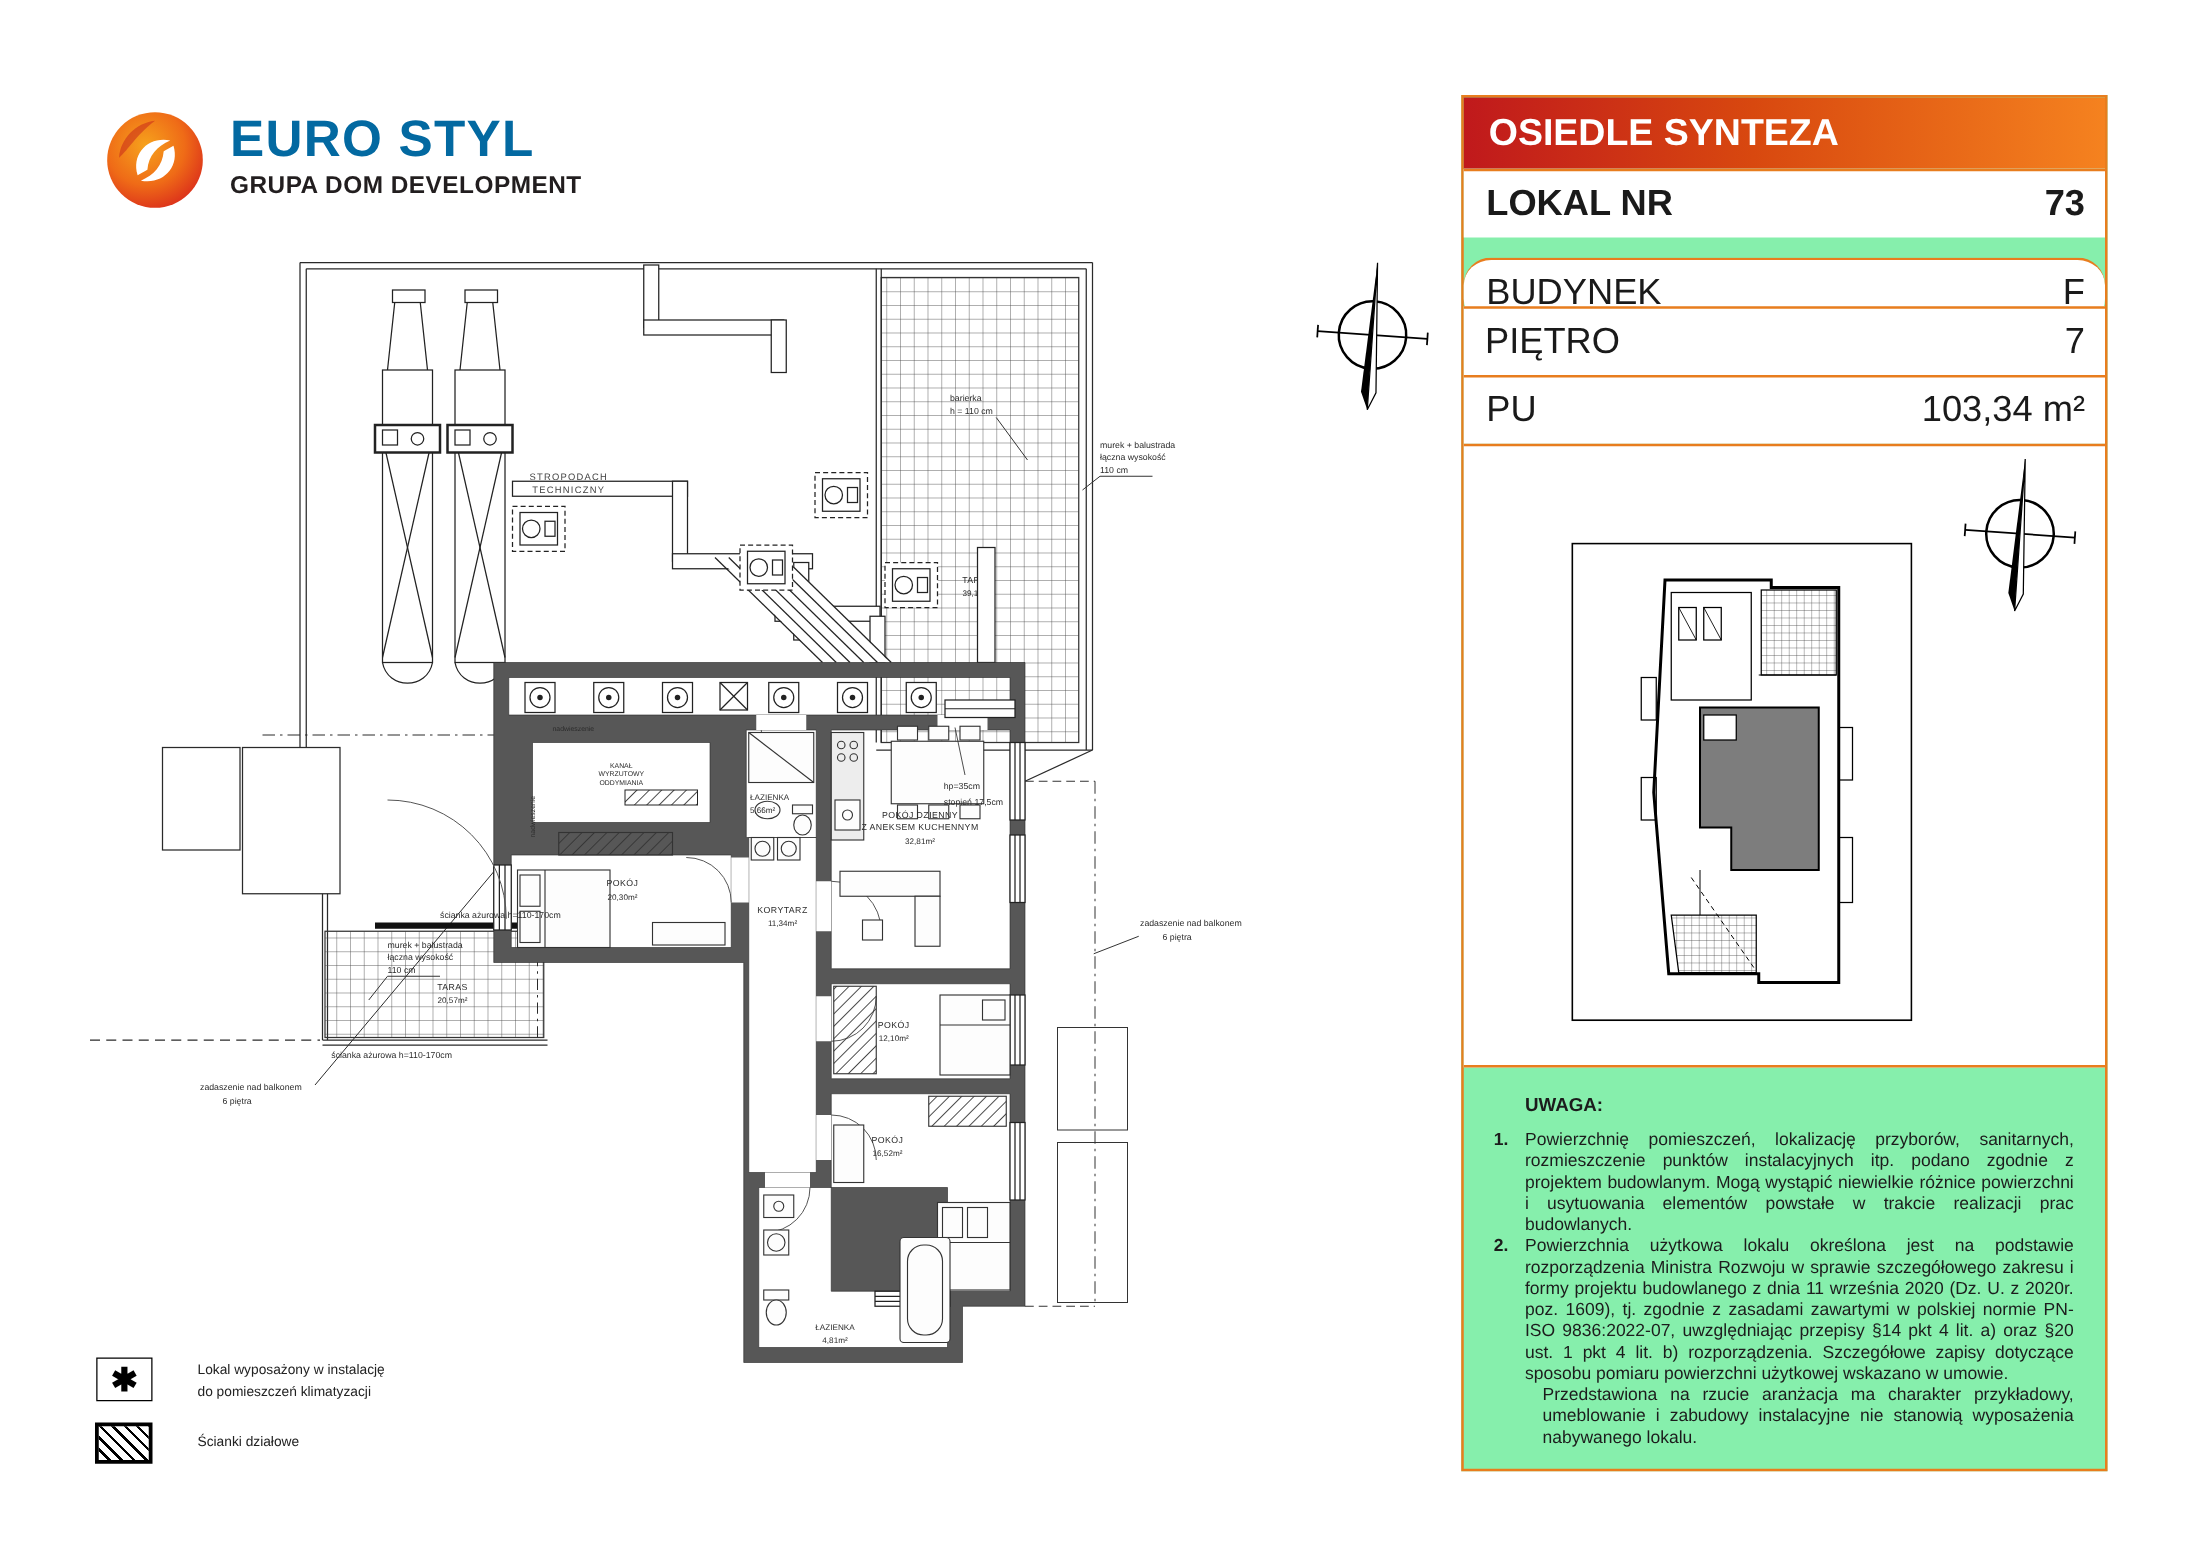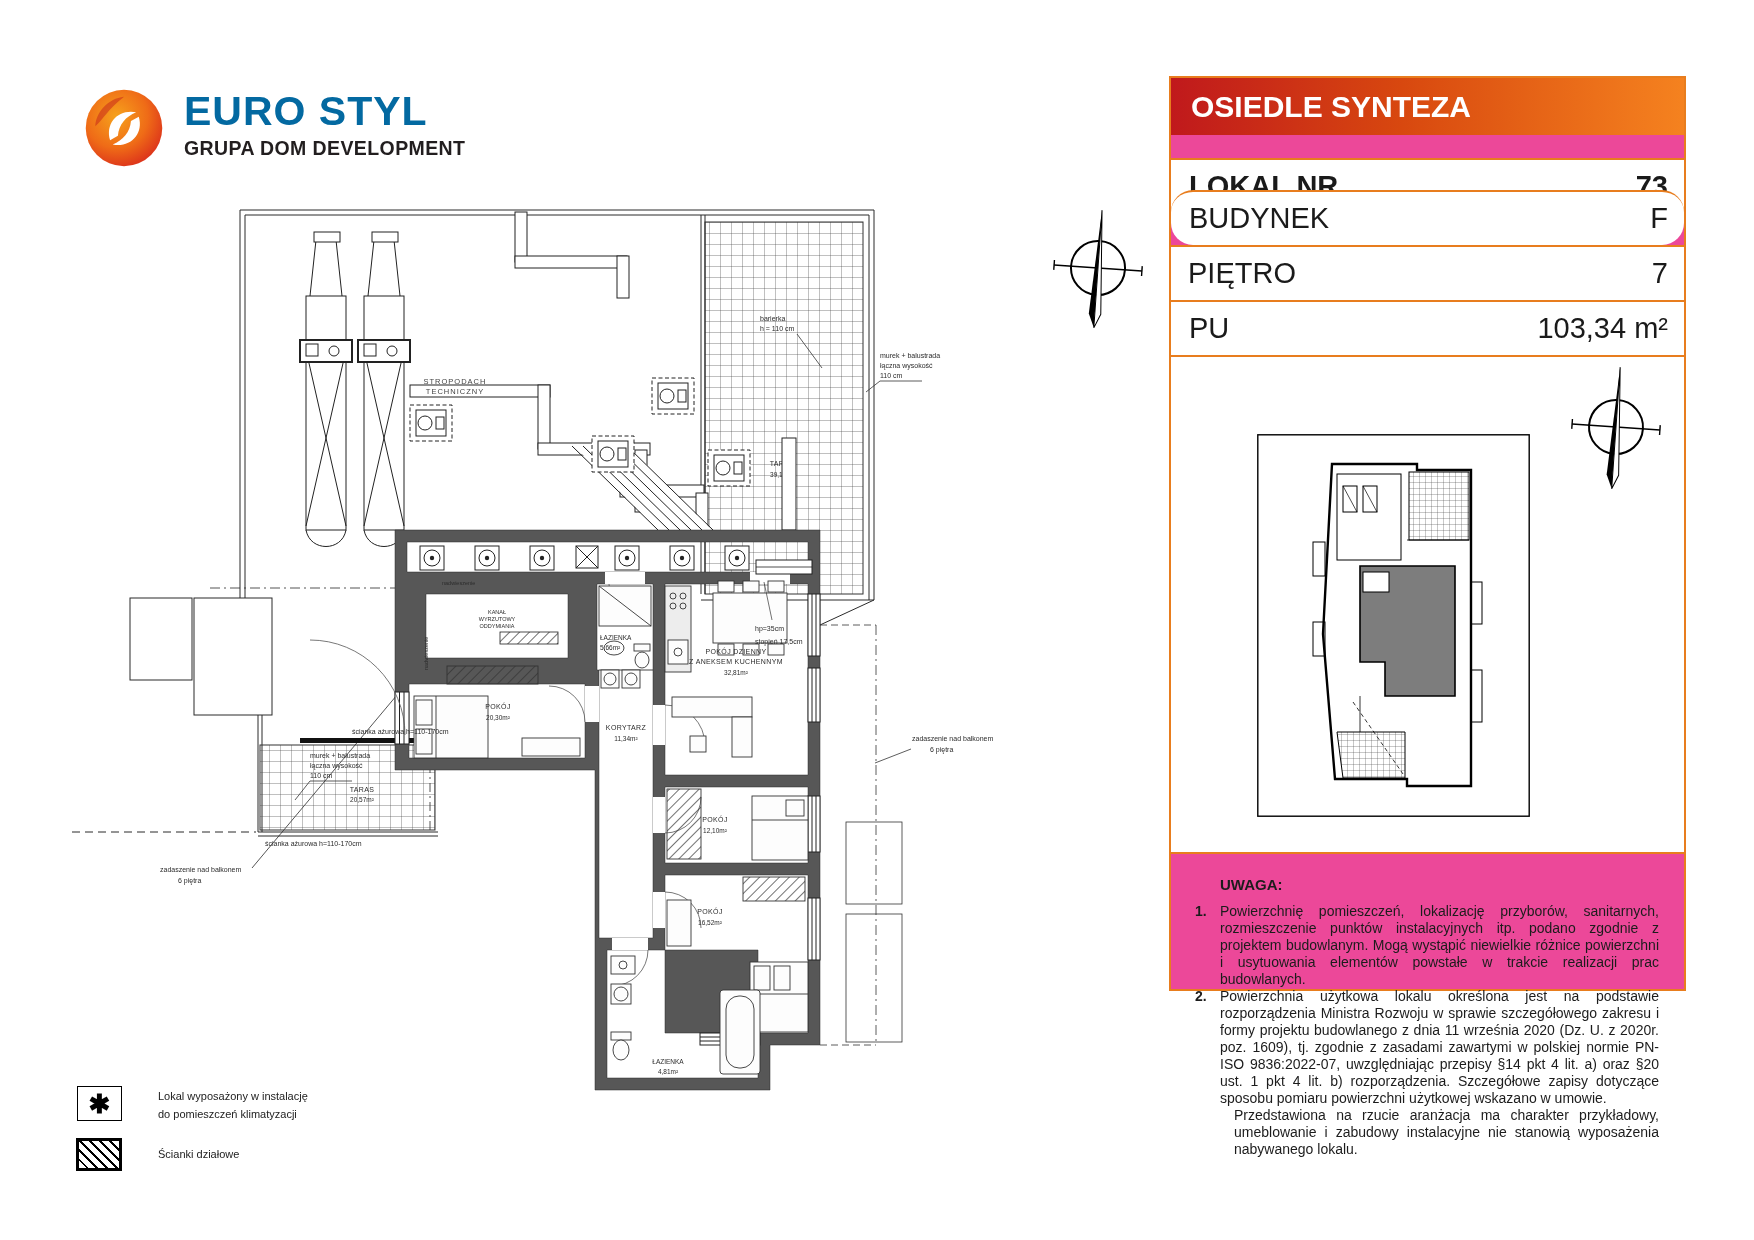--- a/index.html
+++ b/index.html
@@ -7,29 +7,29 @@
         font-family:"Liberation Sans",sans-serif;overflow:hidden;color:#1a1a1a;}
 
   
   .logo{position:absolute;left:84px;top:88px;display:flex;align-items:flex-start;gap:20px;}
   .logo-mark{width:80px;height:80px;}
   .logo-text{padding-top:2px;}
   .logo-title{font-size:41px;font-weight:800;letter-spacing:1px;color:#0369a1;line-height:1.05;white-space:nowrap;}
   .logo-sub{font-size:19.5px;font-weight:700;letter-spacing:.4px;color:#221e1f;margin-top:4px;white-space:nowrap;}
 
   
-  .panel{position:absolute;left:1169px;top:76px;width:517px;height:915px;
-         border:2.5px solid #e87d1e;box-sizing:border-box;background:#ec4899;}
+  .panel{position:absolute;left:1169px;top:76px;width:517px;height:1101px;
+         border:2.5px solid #e87d1e;box-sizing:border-box;background:#86efac;}
   .p-header{position:absolute;left:0;top:0;right:0;height:57px;
             background:linear-gradient(90deg,#c0191c 0%,#d8480f 45%,#f5821f 100%);
             color:#fff;font-weight:700;font-size:30px;line-height:57px;padding-left:20px;box-sizing:border-box;}
   .p-row{position:absolute;left:0;right:0;height:55px;border-top:2px solid #e87d1e;
          display:flex;justify-content:space-between;align-items:center;
          padding:0 16px 0 18px;font-size:29px;box-sizing:border-box;background:#fff;}
-  .p-row.bold{font-weight:700;margin-top:23px;}
+  .p-row.bold{font-weight:700;}
   .map-cell{position:absolute;left:0;right:0;top:277px;height:497px;border-top:2px solid #e87d1e;background:#fff;}
   .uwaga{position:absolute;left:0;right:0;top:774px;bottom:0;border-top:2px solid #e87d1e;
          padding:22px 25px 0 24px;box-sizing:border-box;font-size:14px;line-height:17px;color:#1c1c1c;}
   .uwaga-heading{font-size:15px;font-weight:700;margin:0 0 10px 25px;}
   .uwaga-item{display:flex;}
   .uwaga-num{width:25px;flex:none;font-weight:700;}
   .uwaga-txt{flex:1;text-align:justify;}
   .uwaga-footer{margin-left:39px;text-align:justify;}
 
   
@@ -403,21 +403,21 @@
     </g>
   </svg>
 
   <div class="panel">
     <div class="p-header">OSIEDLE SYNTEZA</div>
 
     <div class="p-row bold" style="top:57px;">
       <span>LOKAL NR</span>
       <span>73</span>
     </div>
-    <div class="p-row" style="top:112px;border-radius:22px;">
+    <div class="p-row" style="top:128px;border-radius:22px;">
       <span>BUDYNEK</span>
       <span>F</span>
     </div>
     <div class="p-row" style="top:167px;padding-left:17px;">
       <span>PIĘTRO</span>
       <span>7</span>
     </div>
     <div class="p-row" style="top:222px;">
       <span>PU</span>
       <span>103,34 m²</span>

